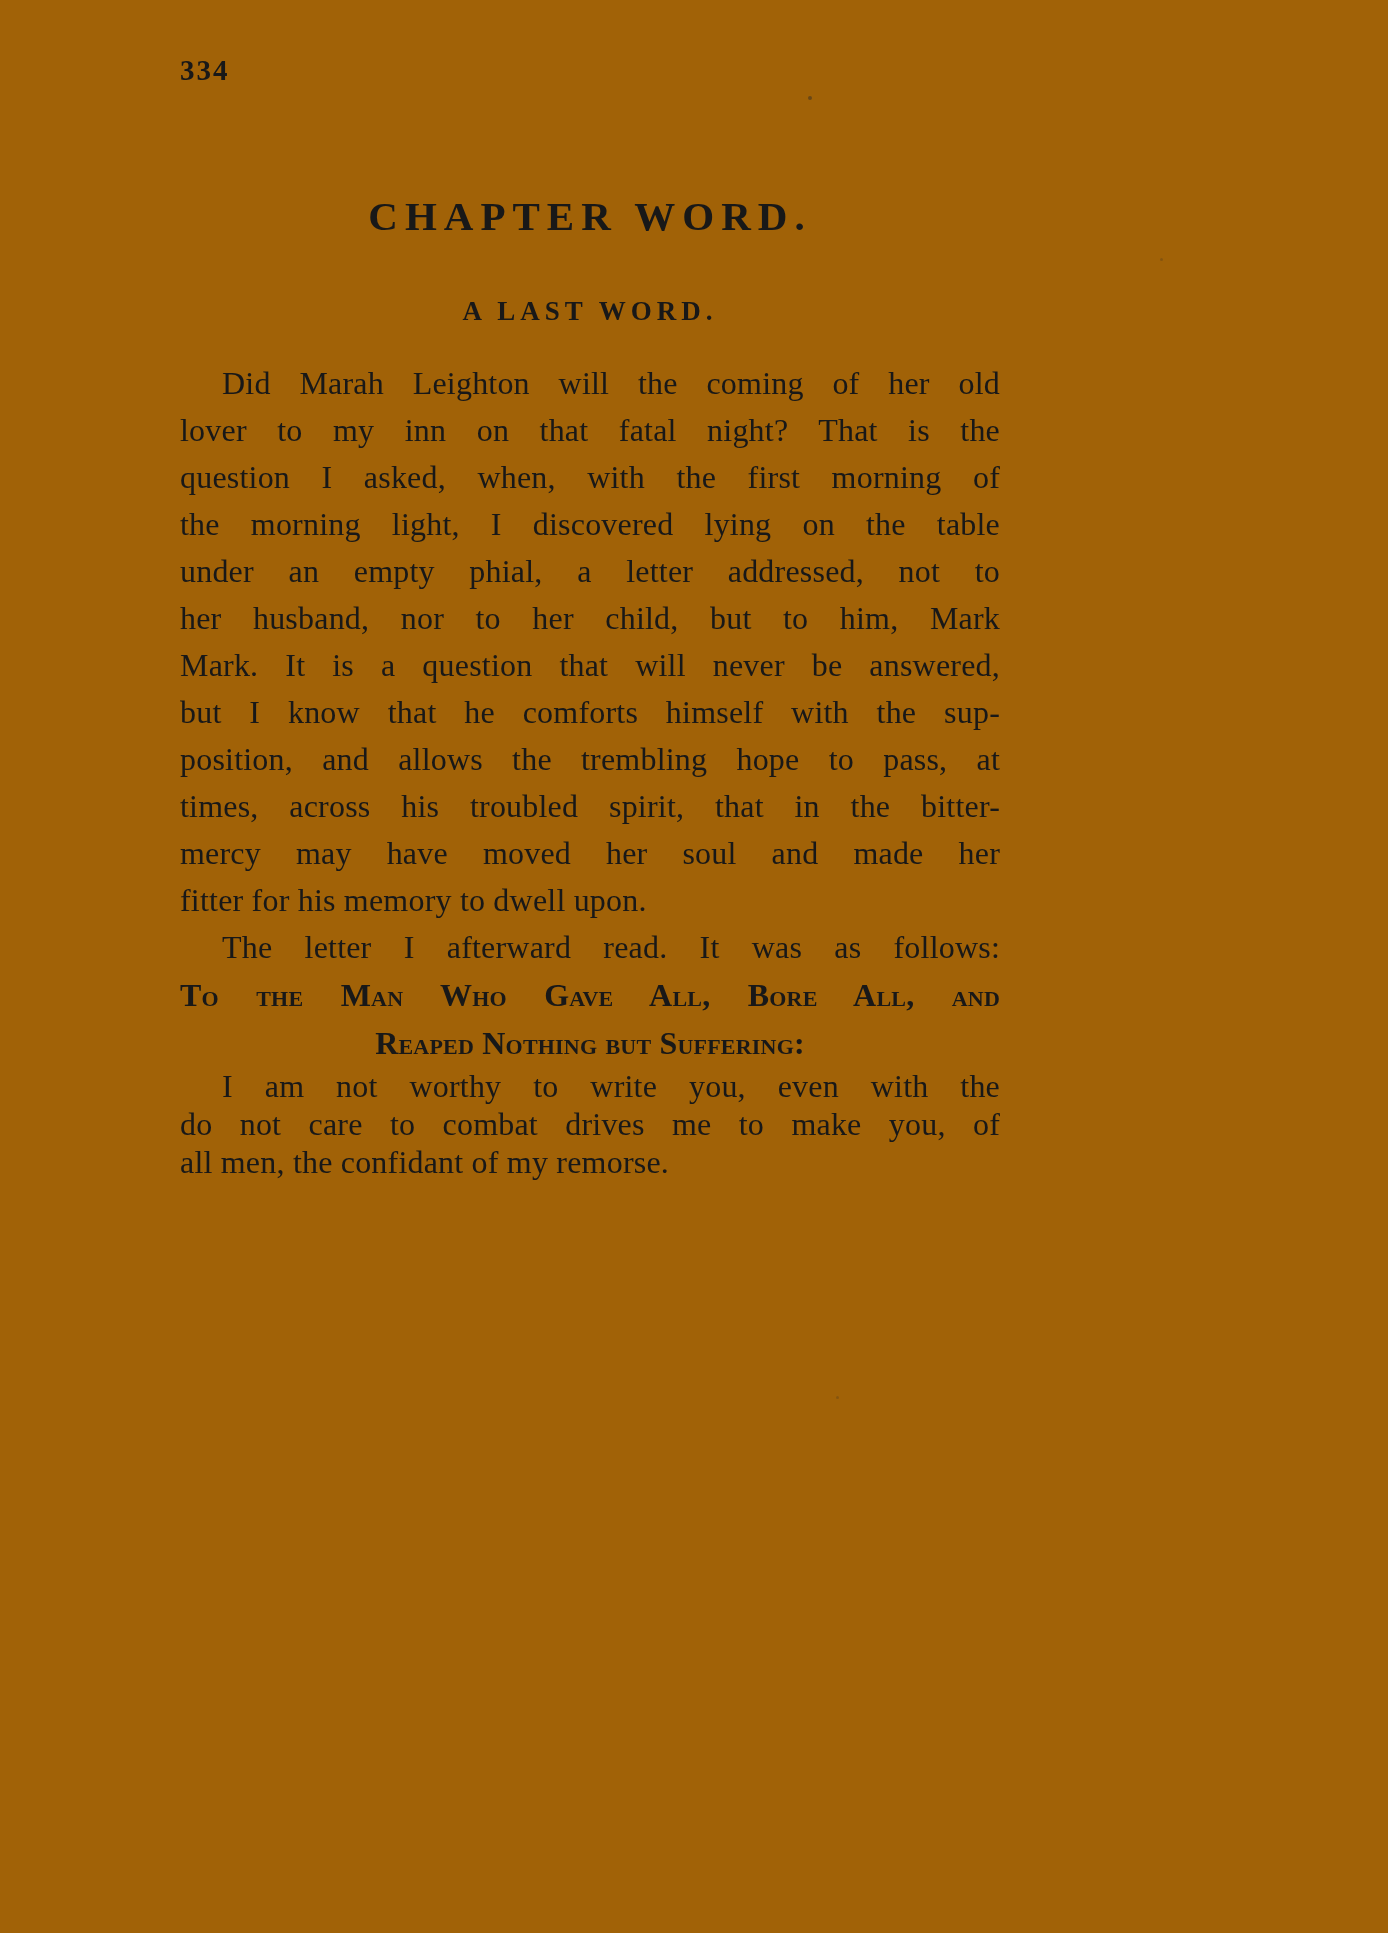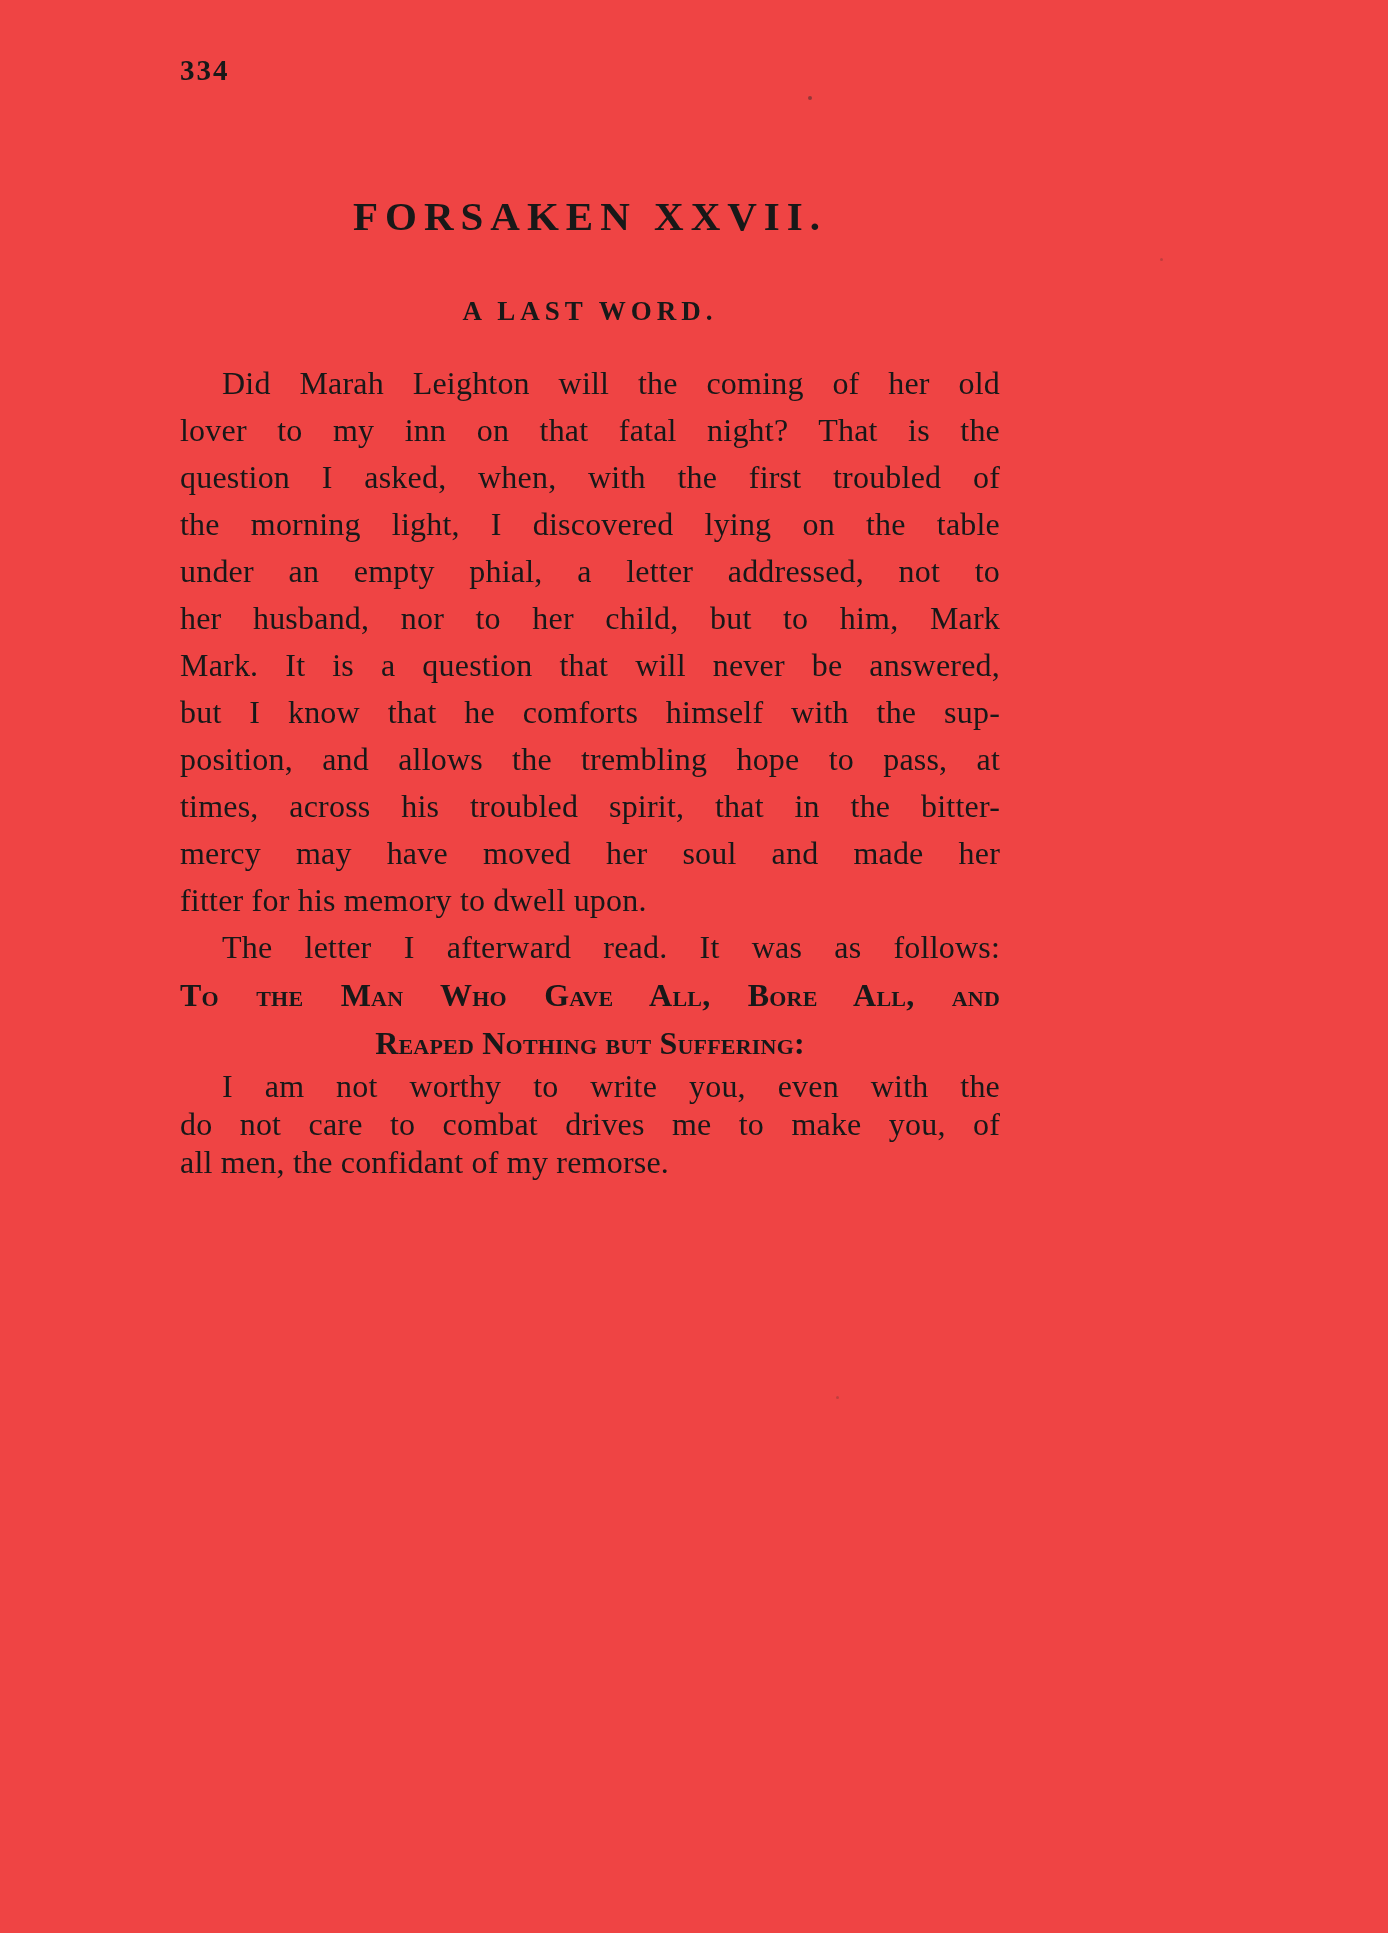--- a/index.html
+++ b/index.html
@@ -85,35 +85,35 @@
 
   .speck {
     position: absolute;
     background: rgba(40, 40, 40, 0.45);
     border-radius: 50%;
   }
 </style>
 </head>
 <body>
 
-<div class="page" style="background: #ef4444; color: rgb(24, 24, 24);">
+<div class="page" style="background: #a16207; color: rgb(24, 24, 24);">
 
   <div class="running-head">
     <span class="page-number">334</span>
   </div>
 
-  <h1 class="chapter-title">FORSAKEN XXVII.</h1>
+  <h1 class="chapter-title">CHAPTER WORD.</h1>
 
   <h2 class="section-title">A LAST WORD.</h2>
 
   <main class="text-block">
       <div class="para body-text">
         <div class="line first-indent">Did Marah Leighton will the coming of her old</div>
         <div class="line">lover to my inn on that fatal night? That is the</div>
-        <div class="line">question I asked, when, with the first troubled of</div>
+        <div class="line">question I asked, when, with the first morning of</div>
         <div class="line">the morning light, I discovered lying on the table</div>
         <div class="line">under an empty phial, a letter addressed, not to</div>
         <div class="line">her husband, nor to her child, but to him, Mark</div>
         <div class="line">Mark. It is a question that will never be answered,</div>
         <div class="line">but I know that he comforts himself with the sup-</div>
         <div class="line">position, and allows the trembling hope to pass, at</div>
         <div class="line">times, across his troubled spirit, that in the bitter-</div>
         <div class="line">mercy may have moved her soul and made her</div>
         <div class="line align-left">fitter for his memory to dwell upon.</div>
       </div>

